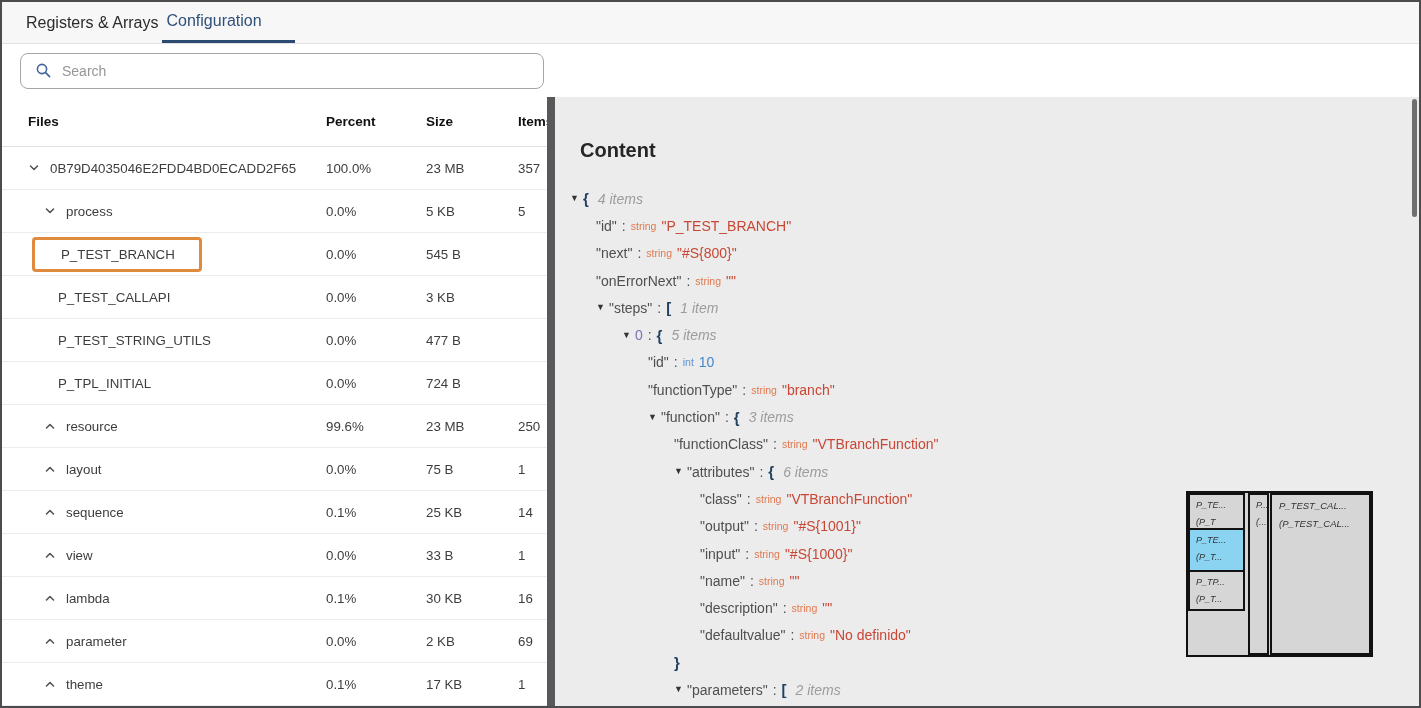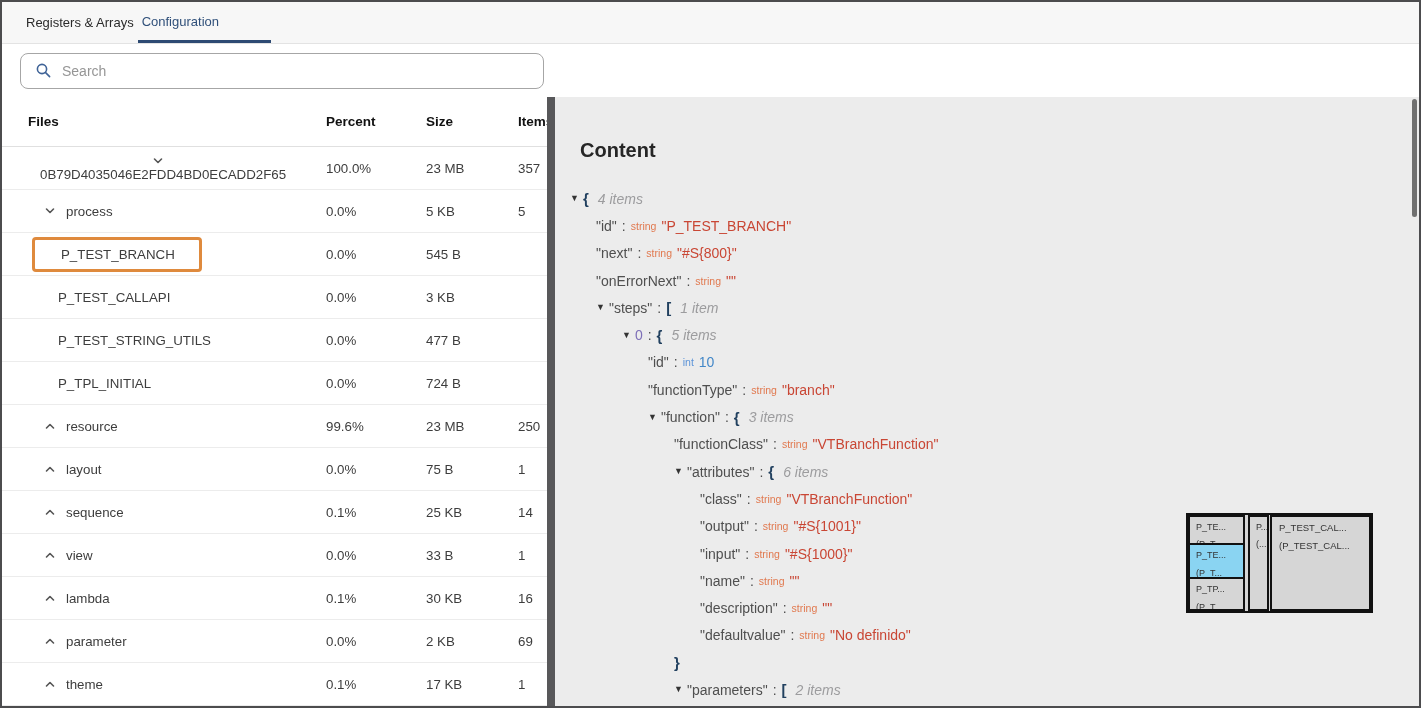--- a/index.html
+++ b/index.html
@@ -4,21 +4,21 @@
 <style>
   * { margin:0; padding:0; box-sizing:border-box; }
   html,body { background:#fff; }
   .page{
     width:1421px;height:708px;border:2px solid #4c4c4e;box-sizing:border-box;
     display:flex;flex-direction:column;position:relative;background:#fff;
     font-family:"Liberation Sans",sans-serif;overflow:hidden;
   }
   
   .tabbar{height:42px;flex:0 0 42px;background:#f7f7f7;border-bottom:1px solid #e3e3e3;display:flex;align-items:stretch;}
-  .tab{display:flex;align-items:center;font-size:13px;color:#2b2b2b;cursor:pointer;padding:0 4px;}
+  .tab{display:flex;align-items:center;font-size:16px;color:#2b2b2b;cursor:pointer;padding:0 4px;}
   .tab-registers{margin-left:20px;}
   .tab-configuration{color:#30507a;border-bottom:3px solid #2d4a73;min-width:133px;justify-content:flex-start;}
   
   .searchrow{height:53px;flex:0 0 53px;background:#ffffff;display:flex;align-items:center;padding-left:18px;}
   .searchbox{width:524px;height:36px;border:1px solid #a6a6a6;border-radius:8px;display:flex;align-items:center;background:#fff;}
   .searchbox svg{margin:0 10px 0 14px;flex:0 0 auto;}
   .searchbox input{border:none;outline:none;flex:1;font-size:14px;font-family:"Liberation Sans",sans-serif;color:#333;background:transparent;}
   .searchbox input::placeholder{color:#969696;}
   
   .main{flex:1;display:flex;overflow:hidden;}
@@ -44,21 +44,21 @@
   .json-index{color:#7d6fb8;}
   .json-colon{color:#4f4f4f;margin:0 5px;}
   .json-type{font-size:10.5px;margin-right:5px;}
   .json-type.t-string{color:#e1794f;}
   .json-type.t-int{color:#5b93d8;}
   .json-string{color:#c94634;}
   .json-int{color:#4287c8;}
   .json-brace{color:#21405f;font-weight:700;font-size:15px;}
   .json-count{color:#9c9c9e;font-style:italic;padding-left:9px;}
   
-  .minimap{position:absolute;left:631px;top:416px;width:187px;height:100px;background:#d6d6d6;border:2px solid #111;display:flex;}
+  .minimap{position:absolute;left:631px;top:394px;width:187px;height:166px;background:#d6d6d6;border:2px solid #111;display:flex;font-style:italic;}
   .mm-left{width:57px;flex:0 0 57px;display:flex;flex-direction:column;}
   .mm-box{background:#d6d6d6;border:2px solid #111;font-size:9px;line-height:1.9;color:#333;padding:2px 2px 2px 6px;overflow:hidden;white-space:nowrap;cursor:pointer;}
   .mm-left .mm-box{width:100%;}
   .mm-b1{height:37px;}
   .mm-b2{height:44px;margin-top:-2px;}
   .mm-b3{height:41px;margin-top:-2px;}
   .mm-box.selected{background:#8ad4f2;}
   .mm-mid{width:21px;flex:0 0 21px;margin-left:3px;height:100%;}
   .mm-right{flex:1;margin-left:1px;height:100%;font-size:9.5px;padding-left:7px;}
   
@@ -92,21 +92,21 @@
 
     <div class="left-panel">
       <div class="ftable-header">
         <span class="fh-name">Files</span>
         <span class="fcol col-percent">Percent</span>
         <span class="fcol col-size">Size</span>
         <span class="fcol col-items">Items</span>
       </div>
       <div id="file-table-body">
           <div class="file-row">
-            <div class="fr-name" style="padding-left: 38px; flex-direction: column;">
+            <div class="fr-name" style="padding-left: 26px;">
               <svg class="chev down" width="12" height="12" viewBox="0 0 12 12">
                 <polyline points="2.5,4 6,7.5 9.5,4" fill="none" stroke="#555" stroke-width="1.6" stroke-linecap="round" stroke-linejoin="round"></polyline>
               </svg>
               <span class="fname">0B79D4035046E2FDD4BD0ECADD2F65</span>
             </div>
             <span class="fcol col-percent">100.0%</span>
             <span class="fcol col-size">23 MB</span>
             <span class="fcol col-items">357</span>
           </div>
           <div class="file-row">

